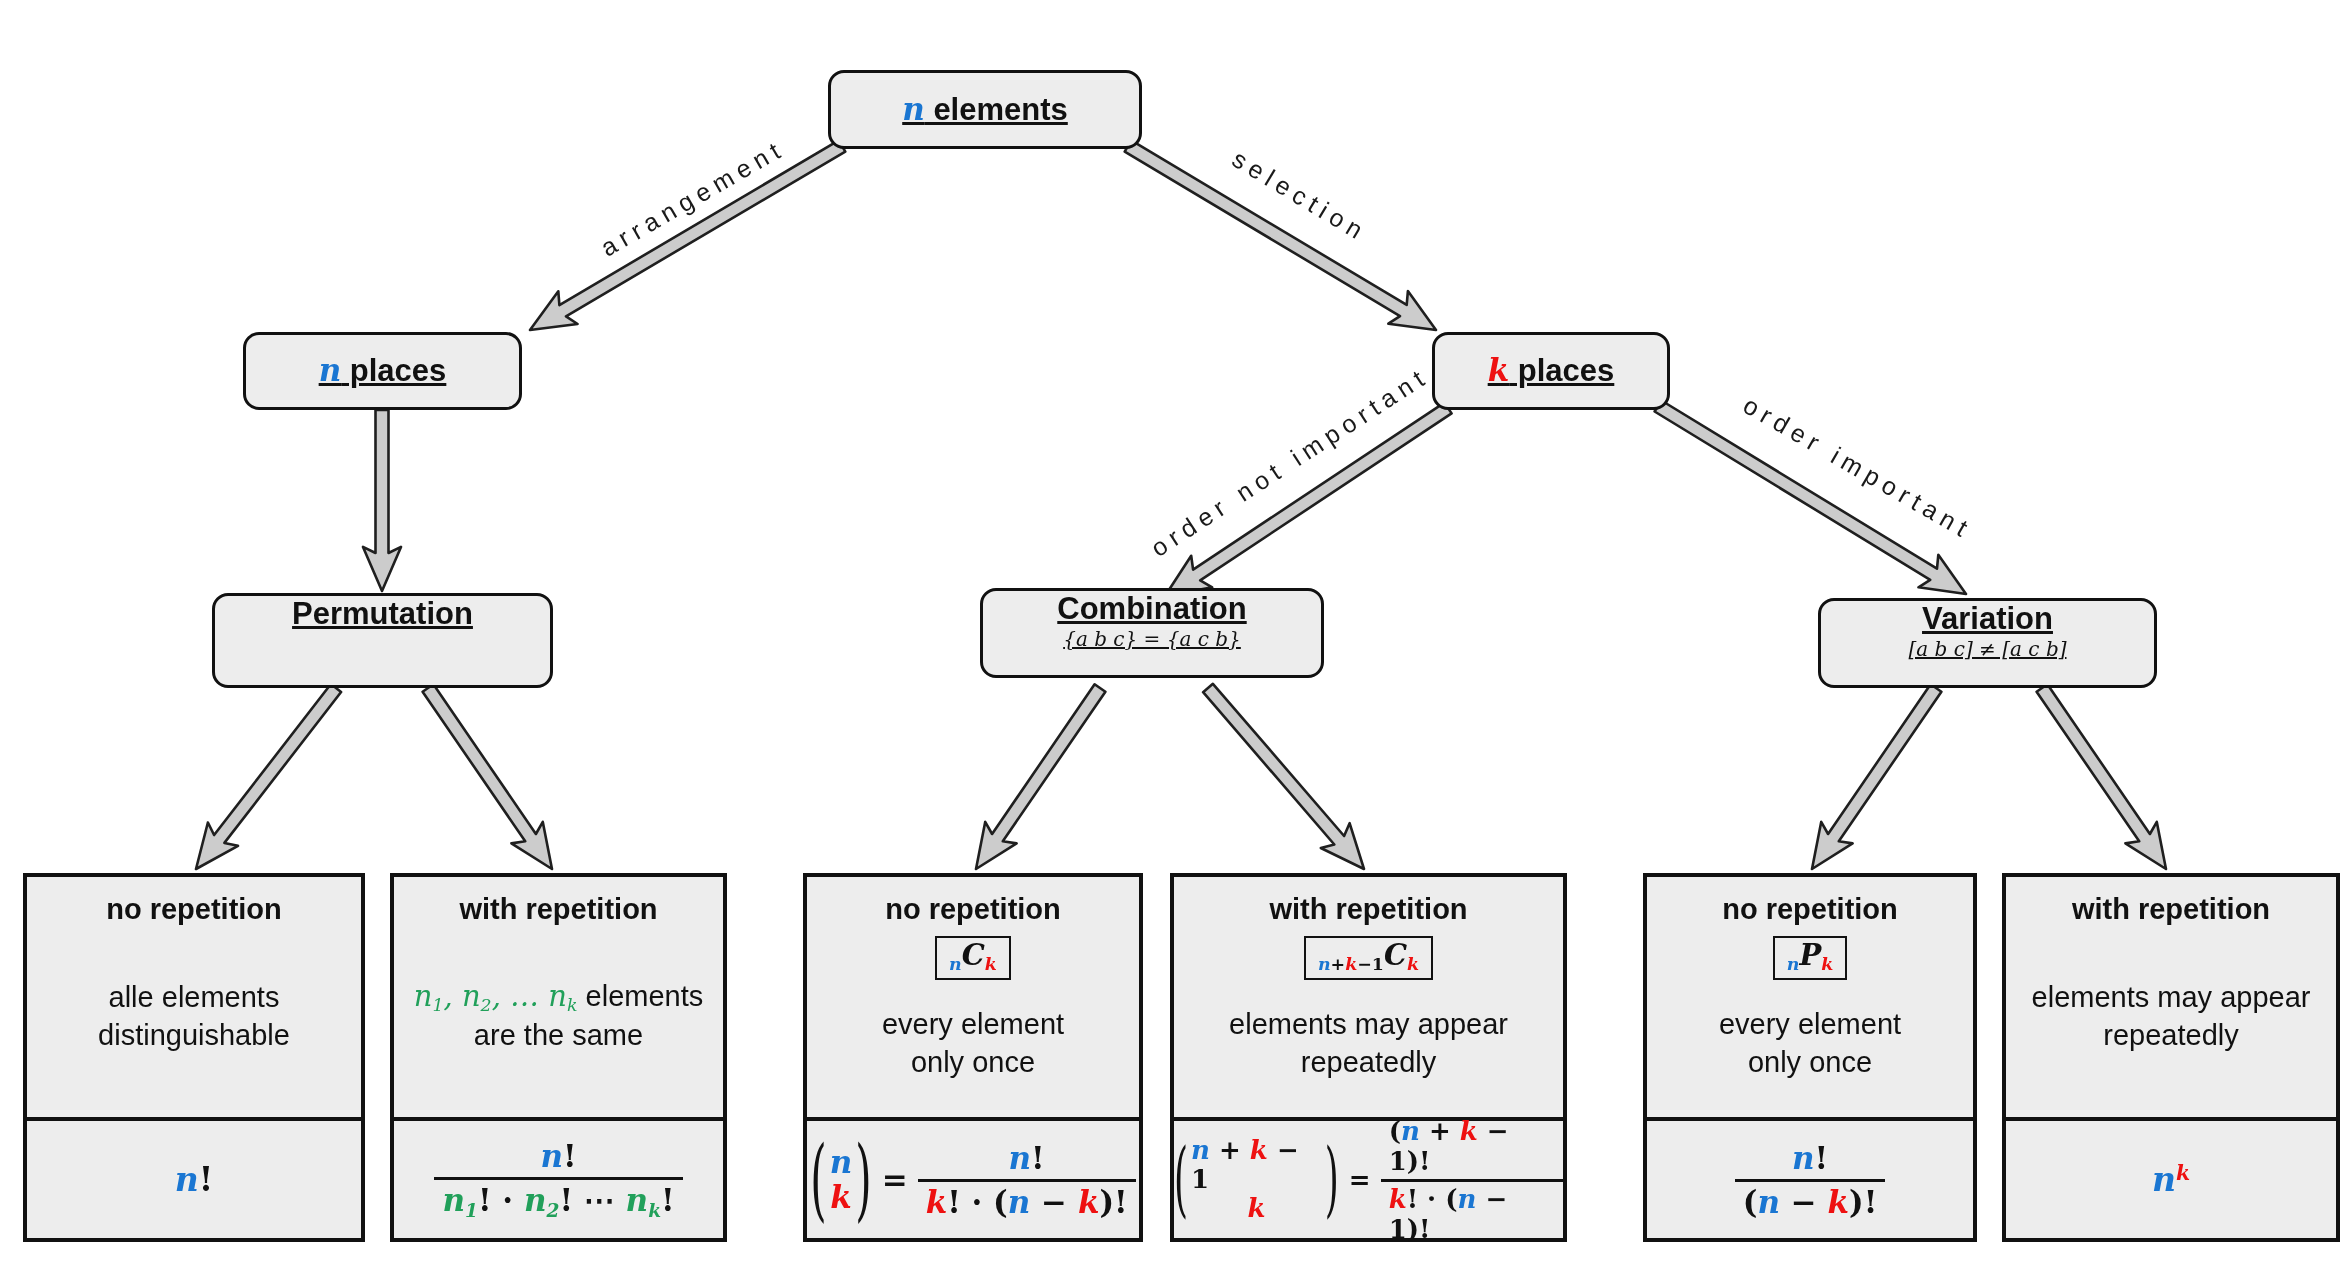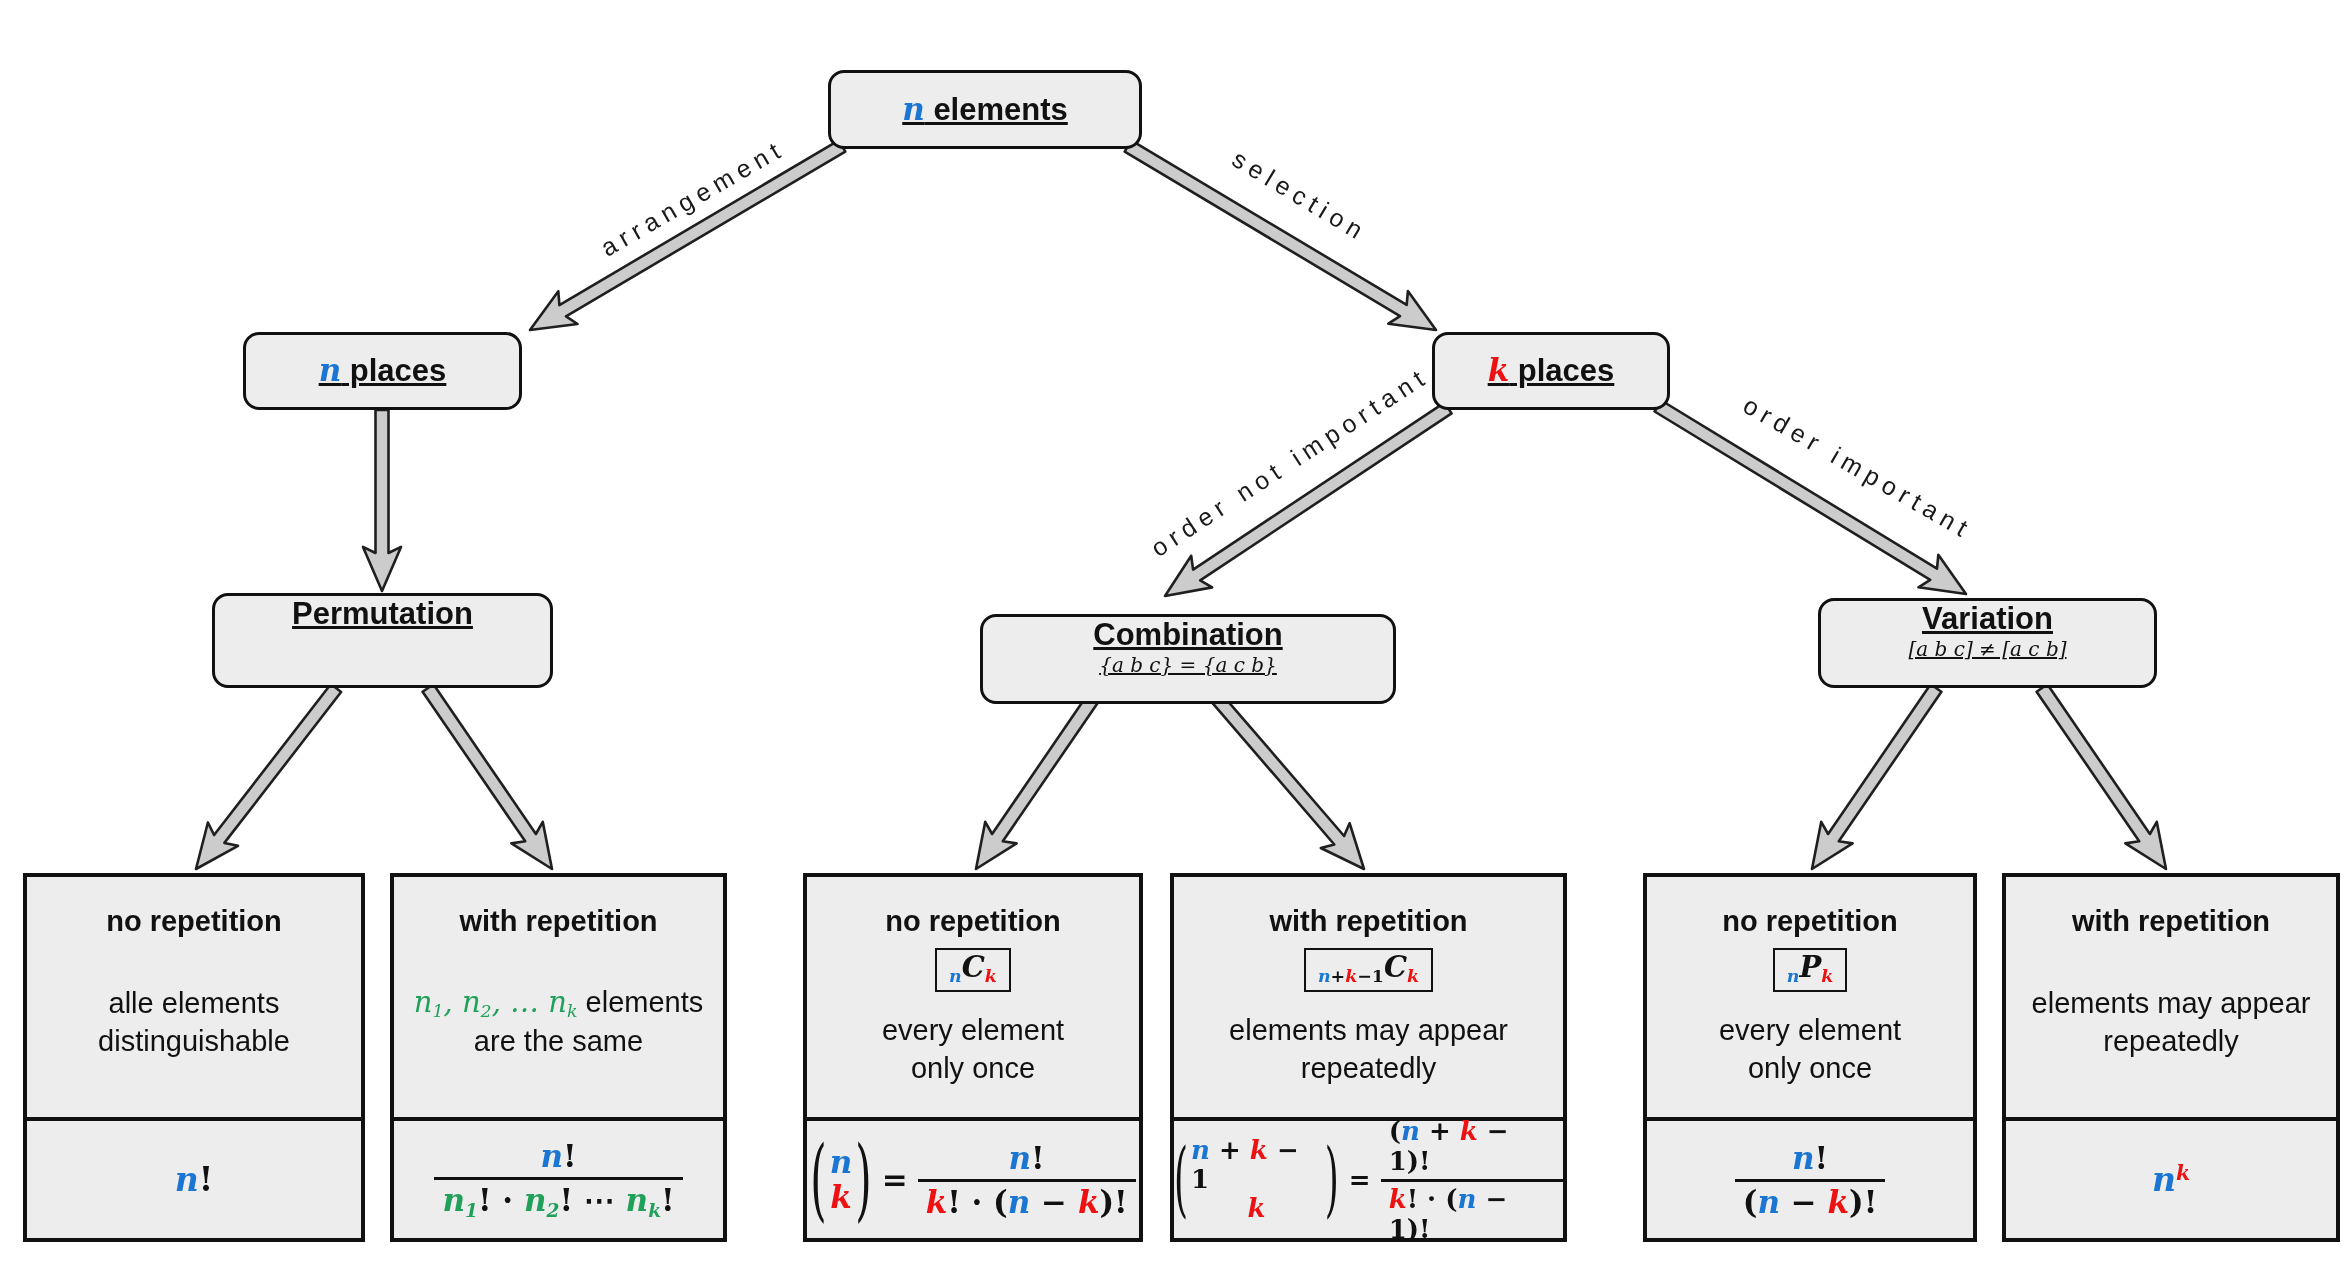--- a/index.html
+++ b/index.html
@@ -15,21 +15,21 @@
   .node-title{font-size:31px;font-weight:bold;line-height:1.15;white-space:nowrap;}
   .node-subtitle{font-size:20px;line-height:1.15;margin-top:1px;white-space:nowrap;}
 
   
   .edge-label{position:absolute;transform:translate(-50%,-50%) rotate(var(--r));
               font-size:25px;letter-spacing:6px;white-space:nowrap;color:#1a1a1a;}
 
   
   .leaf{position:absolute;top:873px;height:369px;background:var(--box_fill);border:4px solid #111;
         box-sizing:border-box;display:flex;flex-direction:column;}
-  .leaf-top{flex:1;display:flex;flex-direction:column;align-items:center;padding-top:28px;
+  .leaf-top{flex:1;display:flex;flex-direction:column;align-items:center;padding-top:16px;
             border-bottom:4px solid #111;min-height:0;}
   .leaf-title{font-size:29px;font-weight:bold;}
   .badge{margin-top:10px;border:2.5px solid #111;padding:0px 12px 4px;font-size:29px;
          font-family:"DejaVu Serif",serif;font-weight:bold;text-align:center;}
   .desc{flex:1;display:flex;flex-direction:column;justify-content:center;align-items:center;
         font-size:29px;line-height:1.3;text-align:center;padding-bottom:10px;}
   .leaf-bottom{height:117px;flex:none;display:flex;align-items:center;justify-content:center;
                font-family:"DejaVu Serif",serif;font-weight:bold;font-size:31px;}
   .leaf-bottom.big{font-size:33px;}
   .leaf-bottom.small{font-size:26px;}
@@ -87,21 +87,21 @@
 
   <div class="node" style="left:1432px;top:332px;width:238px;height:78px;">
     <div class="node-title"><span class="red var">k</span><span> places</span></div>
   </div>
 
   <div class="node cat" style="left:212px;top:593px;width:341px;height:95px;">
     <div class="node-title">Permutation</div>
     <div class="node-subtitle"></div>
   </div>
 
-  <div class="node cat" style="left:980px;top:614px;width:416px;height:90px;text-align:right;">
+  <div class="node cat" style="left:980px;top:588px;width:344px;height:90px;text-align:right;">
     <div class="node-title">Combination</div>
     <div class="node-subtitle"><span class="vr">{a b c} = {a c b}</span></div>
   </div>
 
   <div class="node cat" style="left:1818px;top:598px;width:339px;height:90px;">
     <div class="node-title">Variation</div>
     <div class="node-subtitle"><span class="vr">[a b c] ≠ [a c b]</span></div>
   </div>
 
   <div class="leaf" style="left:23px;width:342px;">

